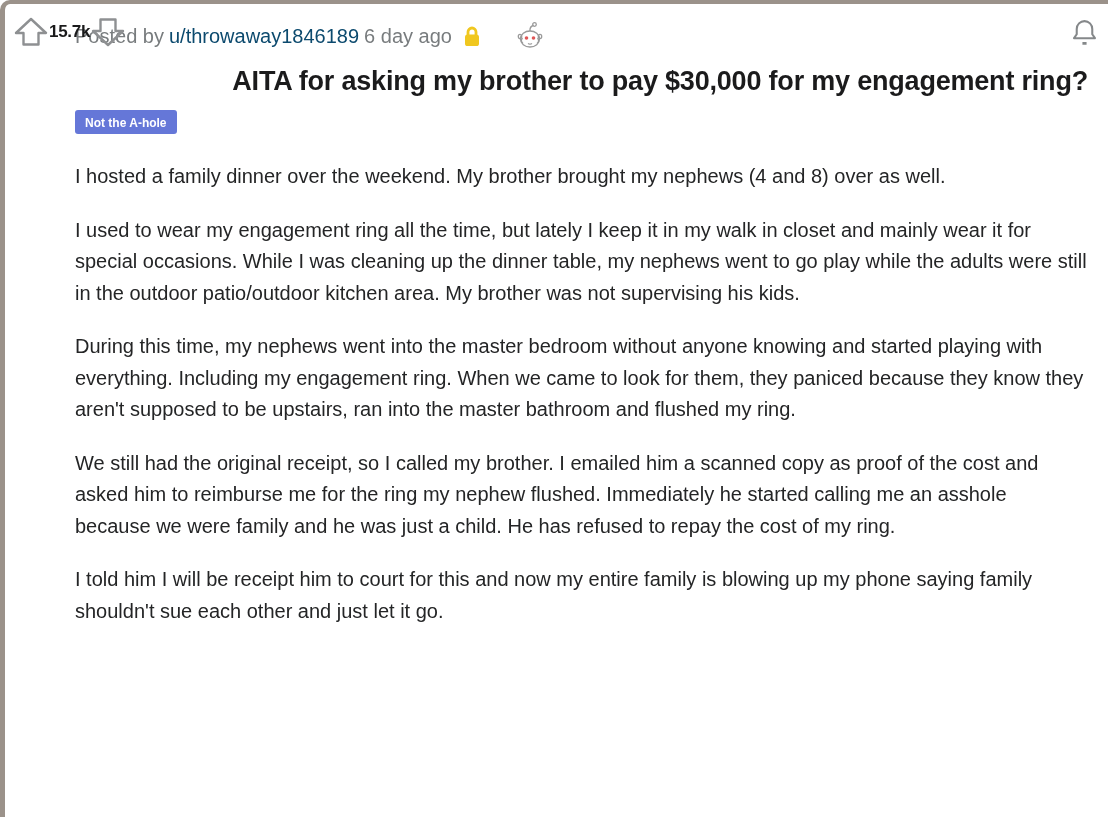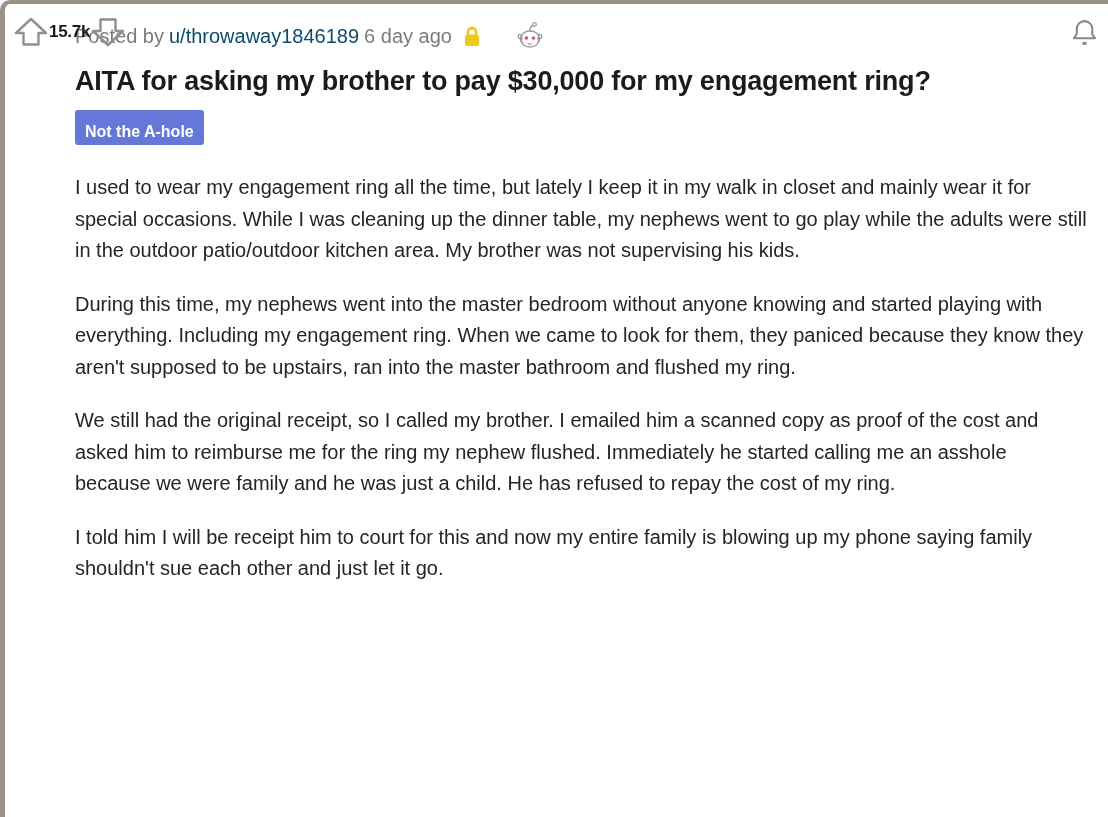--- a/index.html
+++ b/index.html
@@ -63,30 +63,31 @@
     line-height:0;
   }
 
   .title {
     font-size:27px;
     font-weight:700;
     color:#1b1b1c;
     margin:15px 0 0 0;
     letter-spacing:-0.2px;
     line-height:1.2;
+    text-align:right;
   }
 
   .flair {
     display:inline-block;
     margin-top:13px;
     background:#6577d8;
     color:#ffffff;
-    font-size:16px;
+    font-size:12px;
     font-weight:700;
-    padding:13px 10px 4px 10px;
+    padding:6px 10px 4px 10px;
     border-radius:3px;
     cursor:pointer;
   }
 
   .post-body {
     margin-top:27px;
     max-width:1012px;
     font-size:20px;
     line-height:31.5px;
     color:#242526;
@@ -155,20 +156,21 @@
     </div>
 
     
     <h1 class="title">AITA for asking my brother to pay $30,000 for my engagement ring?</h1>
 
     
     <span class="flair">Not the A-hole</span>
 
     
     <div class="post-body">
+      <p>I hosted a family dinner over the weekend. My brother brought my nephews (4 and 8) over as well.</p>
       <p>I used to wear my engagement ring all the time, but lately I keep it in my walk in closet and mainly wear it for special occasions. While I was cleaning up the dinner table, my nephews went to go play while the adults were still in the outdoor patio/outdoor kitchen area. My brother was not supervising his kids.</p>
       <p>During this time, my nephews went into the master bedroom without anyone knowing and started playing with everything. Including my engagement ring. When we came to look for them, they paniced because they know they aren't supposed to be upstairs, ran into the master bathroom and flushed my ring.</p>
       <p>We still had the original receipt, so I called my brother. I emailed him a scanned copy as proof of the cost and asked him to reimburse me for the ring my nephew flushed. Immediately he started calling me an asshole because we were family and he was just a child. He has refused to repay the cost of my ring.</p>
       <p>I told him I will be receipt him to court for this and now my entire family is blowing up my phone saying family shouldn't sue each other and just let it go.</p>
     </div>
 
   </div>
 </div>
 
 </body></html>

